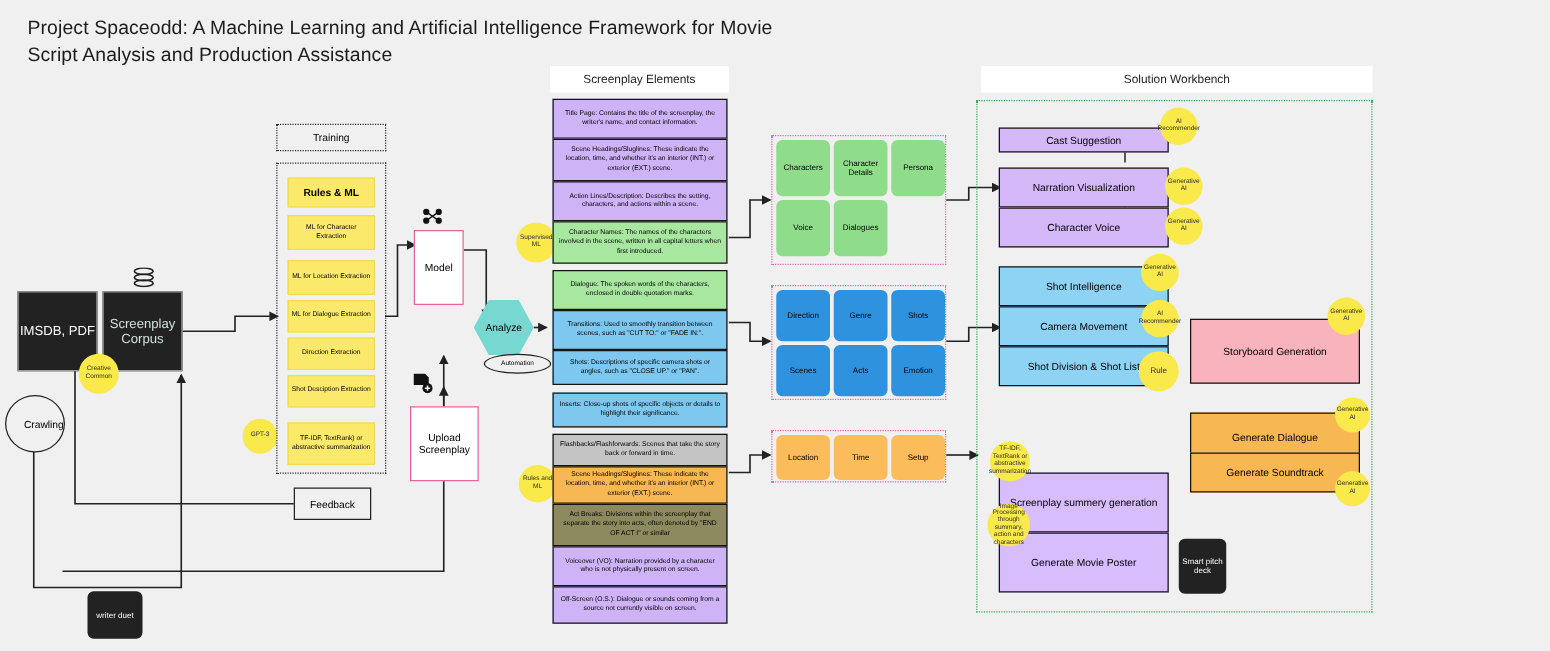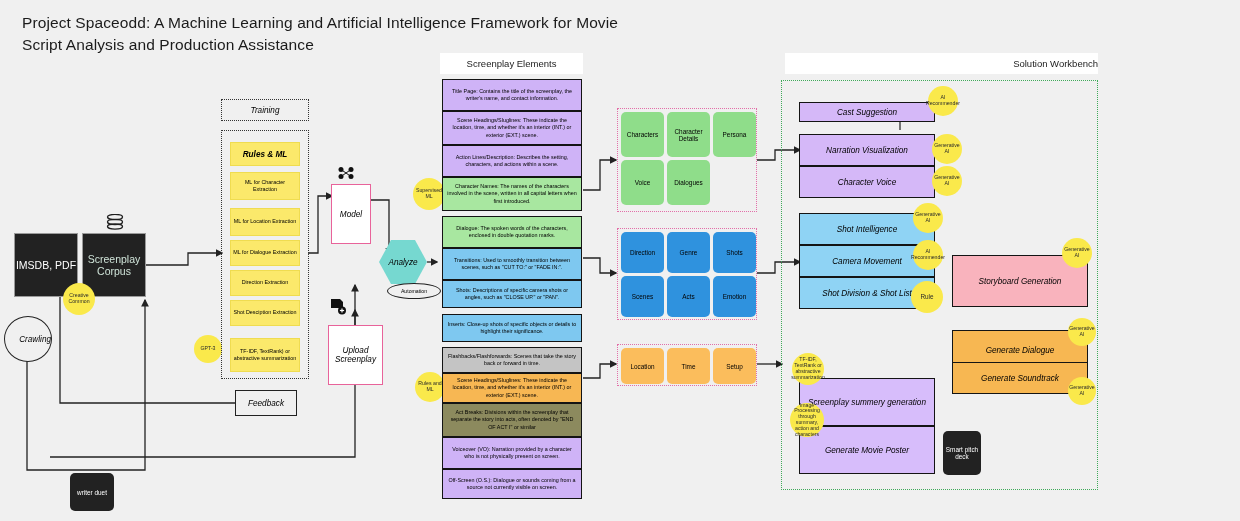--- a/index.html
+++ b/index.html
@@ -34,21 +34,21 @@
 
   .yel { background:#fbe96b; border:1px solid #efdc50; }
   .el  { border:1px solid #141414; }
 
   svg.wires { position:absolute; left:0; top:0; width:1240px; height:521px;
               pointer-events:none; }
 
   .txt-xs { font-size:5.2px; }
   .txt-sm { font-size:5.4px; line-height:1.34; }
   .txt-md { font-size:6.4px; }
-  .txt-lg { font-size:8.2px;font-style:italic; }
+  .txt-lg { font-size:8.2px; }
 
   .rnd { border-radius:5px; }
 </style>
 </head>
 <body>
 
 <div id="canvas">
 
   <div class="title">Project Spaceodd: A Machine Learning and Artificial Intelligence Framework for Movie Script Analysis and Production Assistance</div>
 
@@ -299,21 +299,21 @@
         </div>
         <div class="box rnd txt-md" style="left: 49px; top: 3px; width: 43px; height: 36px; background: rgb(251, 189, 92); padding: 2px;">
           <span>Time</span>
         </div>
         <div class="box rnd txt-md" style="left: 95px; top: 3px; width: 43px; height: 36px; background: rgb(251, 189, 92); padding: 2px;">
           <span>Setup</span>
         </div>
       </div>
     </div>
 
-  <div class="hdr" style="left:785px;top:53px;width:313px;height:21px;justify-content:flex-end;">
+  <div class="hdr" style="left:785px;top:53px;width:313px;height:21px;">
     <span>Solution Workbench</span>
   </div>
   <div class="dashbox" style="left:781px;top:80px;width:317px;height:410px;border:1.5px dotted #3faa5a;"></div>
 
   <div id="wb-character" style="position:absolute;left:799px;top:102px;width:136px;">
       <div class="box el txt-lg" style="left: 0px; top: 0px; width: 136px; height: 20px; background: rgb(213, 184, 248); padding: 6px;">
         <span>Cast Suggestion</span>
       </div>
       <div class="box el txt-lg" style="left: 0px; top: 32px; width: 136px; height: 32px; background: rgb(213, 184, 248); padding: 2px;">
         <span>Narration Visualization</span>

